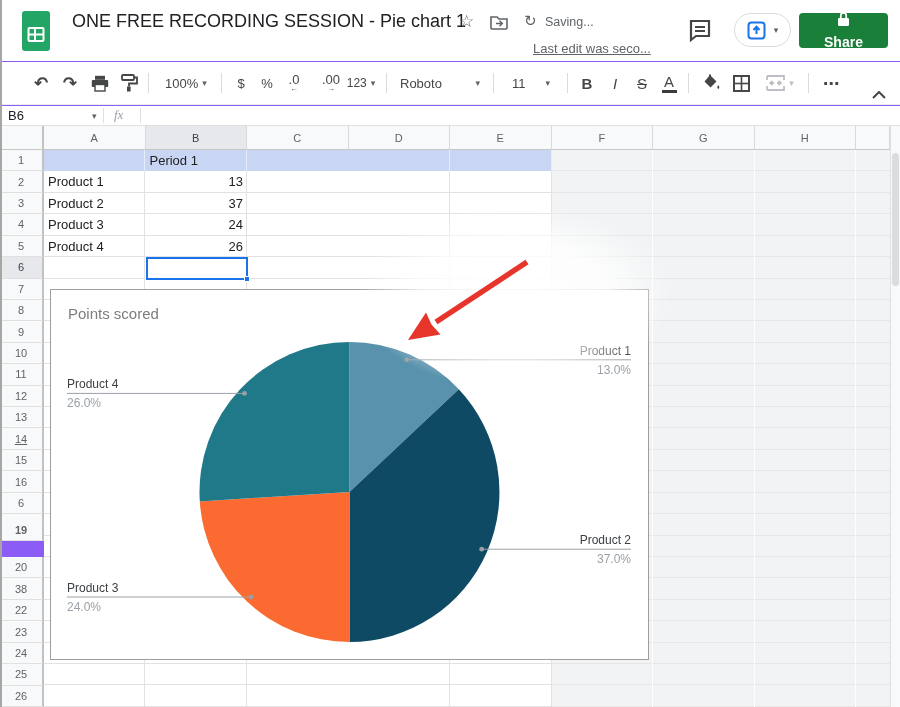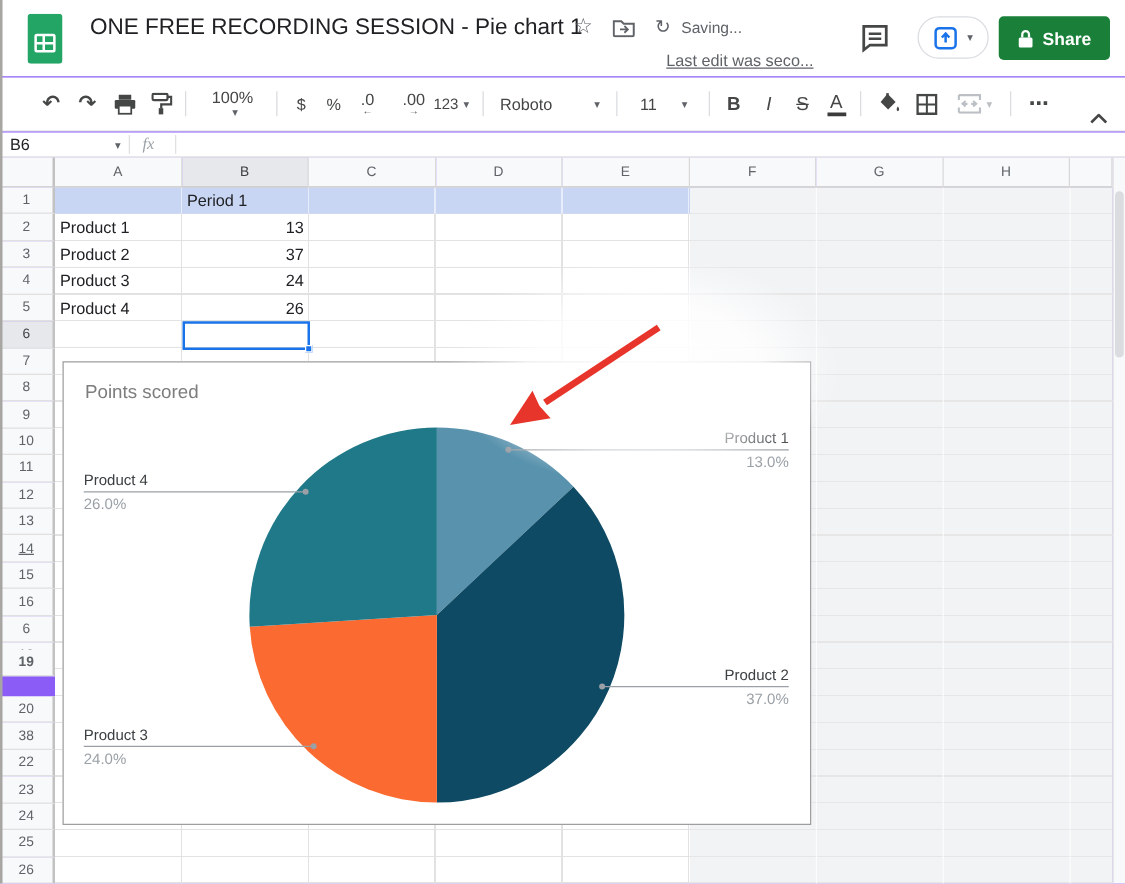--- a/index.html
+++ b/index.html
@@ -100,21 +100,21 @@
     </span>
     <div id="present-btn">
       <span style="display:flex;">
         <svg width="19" height="19" viewBox="0 0 19 19">
           <rect x="1.5" y="1.5" width="16" height="16" rx="3" fill="none" stroke="#1a73e8" stroke-width="2"></rect>
           <path d="M9.5,13 V6.5 M6.5,9 L9.5,5.8 L12.5,9" fill="none" stroke="#1a73e8" stroke-width="2"></path>
         </svg>
       </span>
       <span class="caret">▾</span>
     </div>
-    <div id="share-btn" style="background: rgb(26, 128, 57);">
+    <div id="share-btn" style="background: rgb(26, 128, 57); flex-direction: column;">
       <span style="display:flex;">
         <svg width="13" height="16" viewBox="0 0 13 16">
           <rect x="1" y="7" width="11" height="8" rx="1.2" fill="#fff"></rect>
           <path d="M3.8,7 V4.6 a2.7,2.7 0 0 1 5.4,0 V7" fill="none" stroke="#fff" stroke-width="1.8"></path>
         </svg>
       </span>
       <span>Share</span>
     </div>
   </div>
 
@@ -129,21 +129,21 @@
       </svg>
     </div>
     <div class="tb" style="left:116px; width:26px;">
       <svg width="17" height="18" viewBox="0 0 17 18">
         <rect x="1" y="1" width="12" height="5" rx="1" fill="none" stroke="#444746" stroke-width="1.8"></rect>
         <path d="M13,3.5 h3 v6 h-8 v3" fill="none" stroke="#444746" stroke-width="1.8"></path>
         <rect x="6" y="12.5" width="3.6" height="5" fill="#444746"></rect>
       </svg>
     </div>
     <div class="tb-sep" style="left:148px;"></div>
-    <div class="tb" style="left:158px; width:56px;flex-direction:column;">
+    <div class="tb" style="left:158px; width:56px;">
       <span>100%</span>
         <span class="caret">▾</span>
     </div>
     <div class="tb-sep" style="left:221px;"></div>
     <div class="tb" style="left:228px; width:26px;">$</div>
     <div class="tb" style="left:254px; width:26px;">%</div>
     <div class="tb" style="left:280px; width:28px;">
       <span class="stack">
           <span>.0</span>
           <span class="tiny">←</span>

